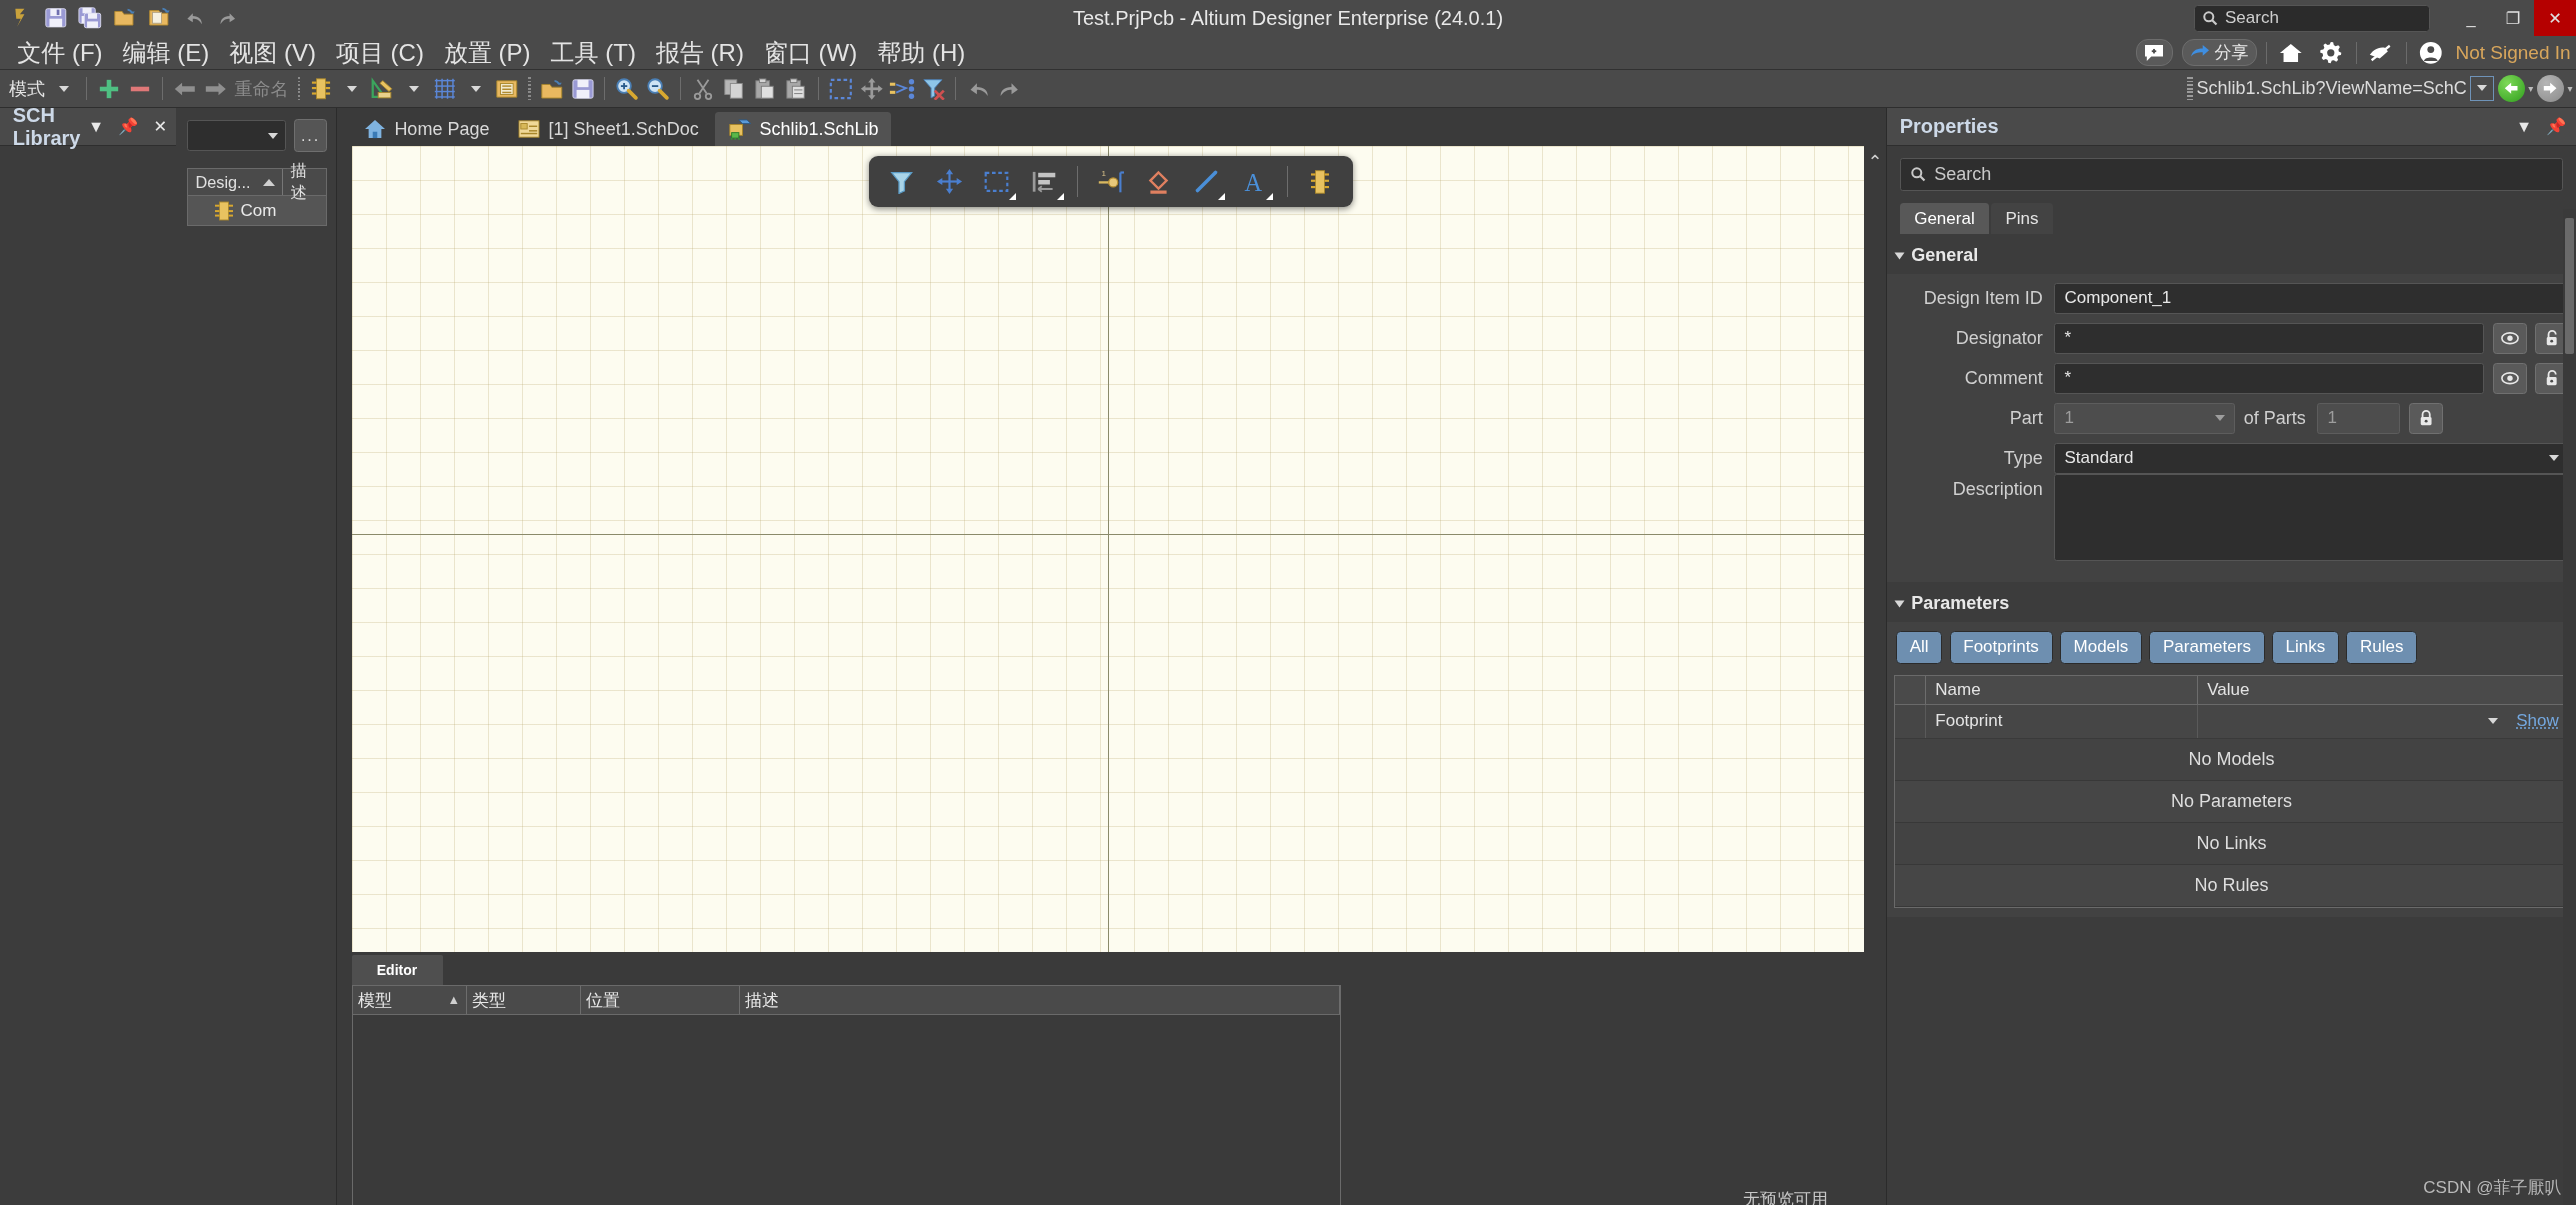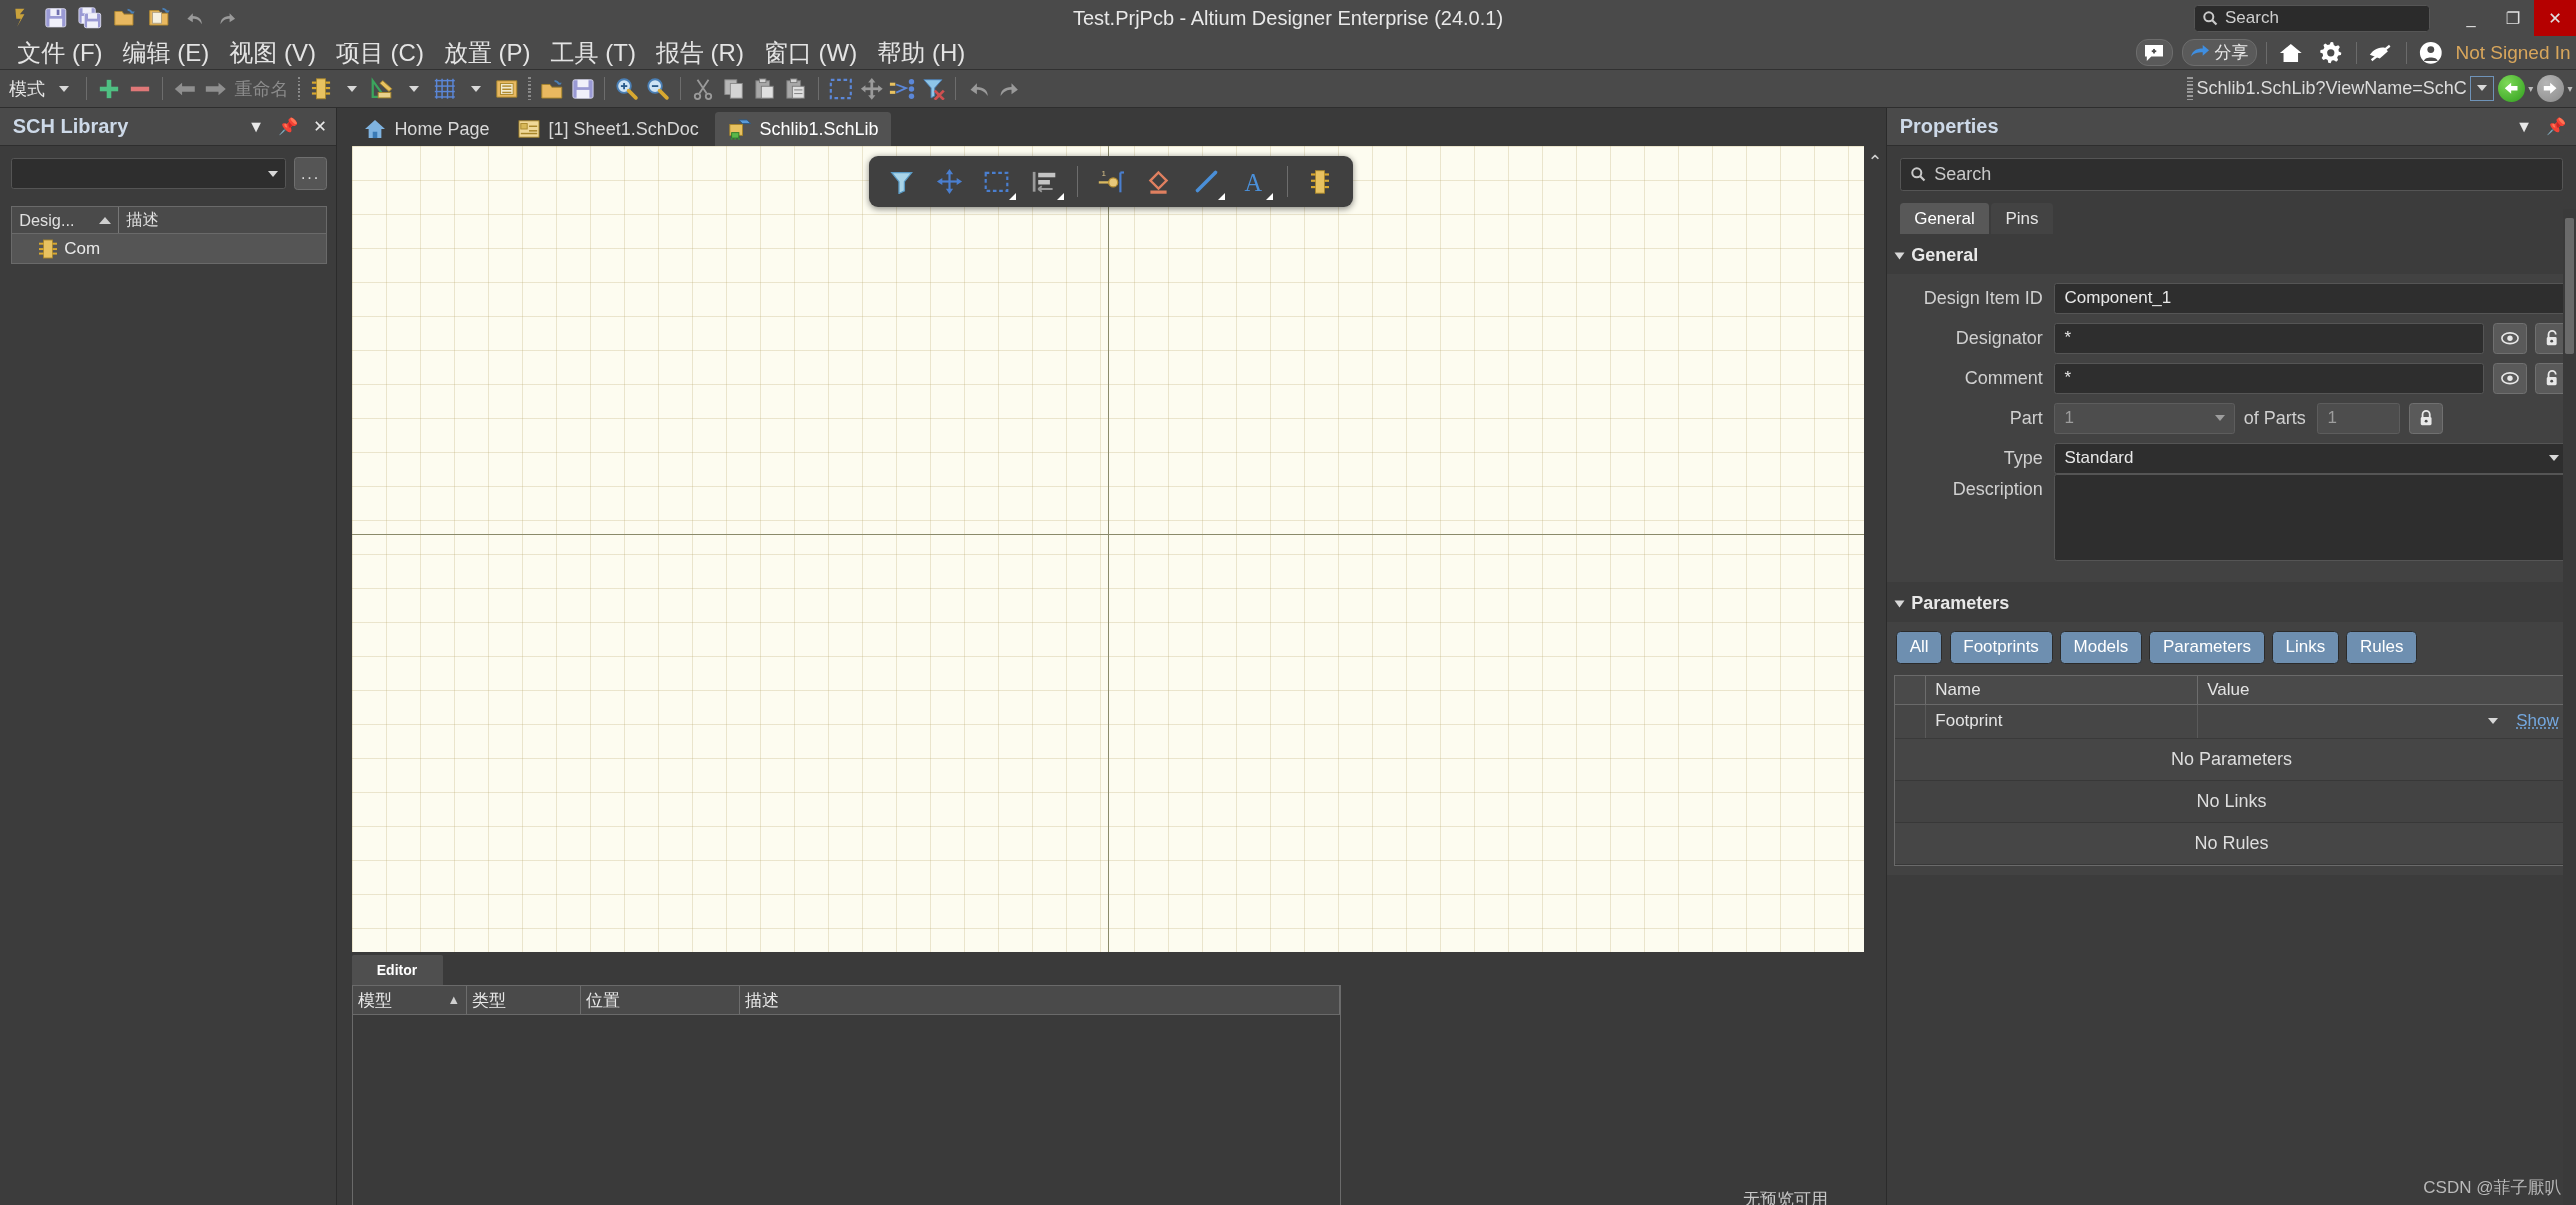--- a/index.html
+++ b/index.html
@@ -83,21 +83,21 @@
   .nav-circle { width: 27px; height: 27px; border-radius: 50%; display: flex;
     align-items: center; justify-content: center; }
   .nav-circle.back { background: radial-gradient(circle at 35% 30%,#7ed957,#2f9e1e); }
   .nav-circle.fwd { background: radial-gradient(circle at 35% 30%,#b6b6b6,#8a8a8a); }
   .tiny-caret { font-size: 10px; color: #bbb; }
 
   
   .bodyrow { flex: 1; display: flex; min-height: 0; }
 
   
-  .leftpanel { width: 337px; background: #3c3c3c; display: flex; flex-direction: column;
+  .leftpanel { width: 337px; background: #3c3c3c; display: flex; flex-direction: row;
     border-right: 0.9px solid #2b2b2b; flex: none; }
   .panel-head {
     height: 38px; background: #4a4a4a; display: flex; align-items: center;
     padding: 0 9px 0 12.7px; border-bottom: 0.9px solid #2e2e2e;
   }
   .panel-title { font-size: 20px; font-weight: bold; color: #cdd9e8; }
   .panel-head-icons { margin-left: auto; display: flex; align-items: center; gap: 14.5px; }
   .pi { font-size: 16.3px; color: #e8e8e8; }
   .lp-body { padding: 11px 9px 0 11px; }
   .lib-select-row { display: flex; gap: 8.2px; align-items: center; }
@@ -892,20 +892,21 @@
             <div class="pt-cell" style="width:31px;border-right:0.9px solid #5a5a5a"></div>
             <div class="pt-cell" style="width:272px;border-right:0.9px solid #5a5a5a">Footprint</div>
             <div class="pt-cell" style="flex:1"></div>
             <div class="pt-cell">
                 <div class="caret-dn"></div>
               </div>
             <div class="pt-cell">
               <span class="show-link">Show</span>
             </div>
           </div>
+          <div class="pt-empty">No Models</div>
           <div class="pt-empty alt">No Parameters</div>
           <div class="pt-empty">No Links</div>
           <div class="pt-empty alt">No Rules</div>
         </div>
       </div>
 
       <div class="watermark">CSDN @菲子厭叭</div>
       <div class="scroll-rail">
         <div class="scroll-thumb"></div>
       </div>

